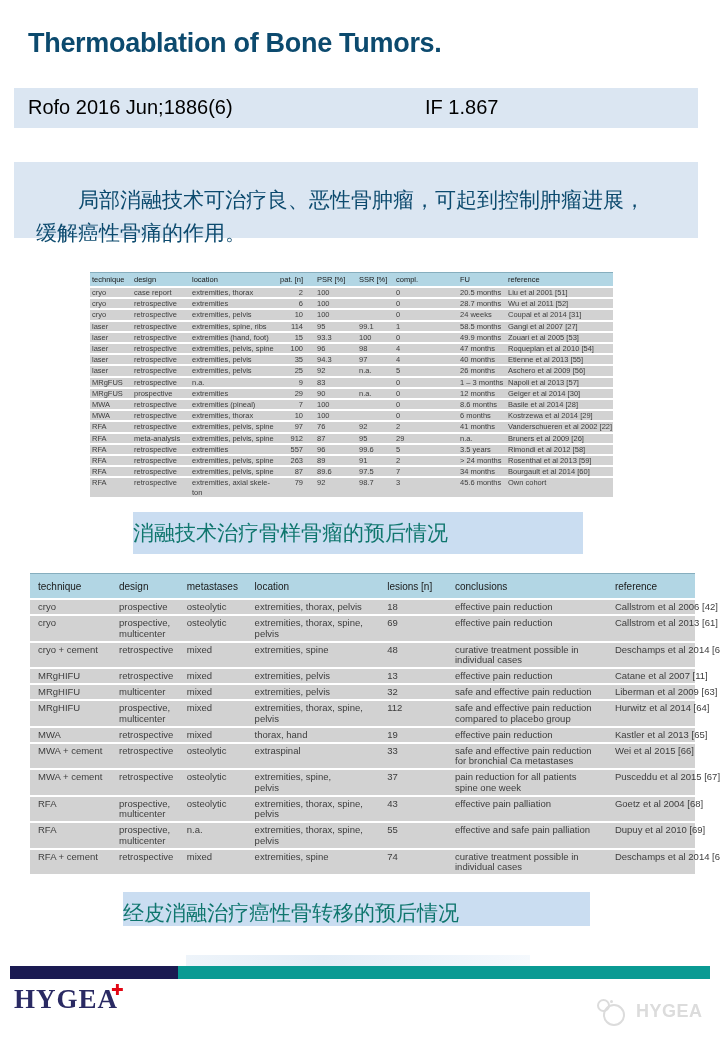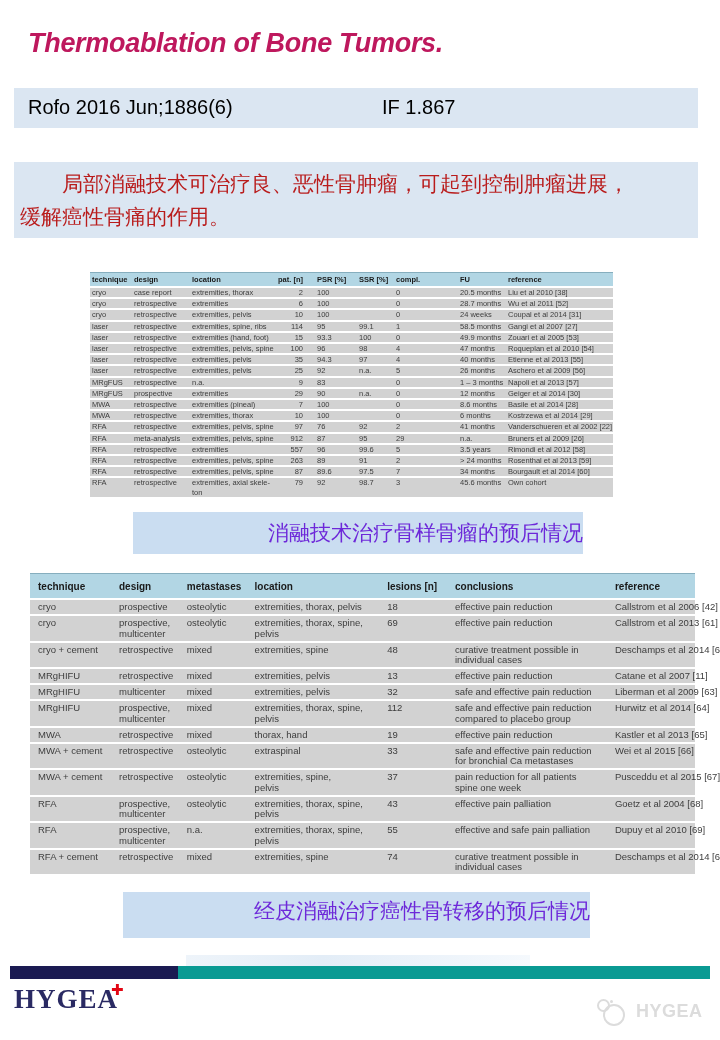--- a/index.html
+++ b/index.html
@@ -11,41 +11,41 @@
     --navy:#1b1b52;
     --teal:#0a9a93;
     --logo-navy:#2a2a63;
     --logo-red:#e30613;
     --watermark-gray:#dcdcdc;
   }
   html,body{margin:0;padding:0;}
   body{width:720px;height:1040px;background:#fff;font-family:"Liberation Sans","DejaVu Sans",sans-serif;position:relative;overflow:hidden;}
   .abs{position:absolute;}
 
-  .title{left:28px;top:28px;font-size:27px;font-weight:700;color:#be185d;letter-spacing:-0.3px;font-style:italic;}
+  .title{left:28px;top:28px;font-size:27px;font-weight:700;color:#0c4a6e;letter-spacing:-0.3px;}
 
   .journal-bar{left:14px;top:88px;width:684px;height:40px;background:var(--bar-blue);font-size:20px;color:#000;text-decoration:underline;}
   .journal-bar .cit{position:absolute;left:14px;top:8px;}
-  .journal-bar .if{position:absolute;left:368px;top:8px;}
+  .journal-bar .if{position:absolute;left:411px;top:8px;}
 
   .summary-box{left:14px;top:162px;width:684px;height:76px;background:var(--bar-blue);}
-  .summary-box p{margin:0;padding:5px 6px 0 6px;font-size:21px;line-height:33px;color:#b91c1c;white-space:pre-line;text-indent:42px;}
+  .summary-box p{margin:16px;padding:5px 6px 0 6px;font-size:21px;line-height:33px;color:#0c4a6e;white-space:pre-line;text-indent:42px;}
 
   table{border-collapse:collapse;table-layout:fixed;}
-  th{background:var(--thead-blue);text-align:left;font-weight:700;color:#1a1a1a;border-bottom:2px solid #fff;white-space:pre;}
+  th{background:var(--thead-blue);text-align:left;font-weight:400;color:#1a1a1a;border-bottom:2px solid #fff;white-space:pre;}
   td{background:var(--row-gray);color:var(--cell-text);border-bottom:2px solid #fff;white-space:pre;vertical-align:top;}
   .r{text-align:right;padding-right:12px !important;margin-top:24px;}
 
   .table1{left:90px;top:272px;width:523px;border-top:1px solid #86aebe;}
   .table1 th{font-size:7.5px;line-height:9px;padding:2px 0 2px 2px;}
   .table1 td{font-size:7.5px;line-height:9.2px;padding:0 0 0 2px;}
 
-  .caption{background:var(--caption-blue);text-align:right;font-size:21px;color:#6d28d9;}
+  .caption{background:var(--caption-blue);text-align:left;font-size:21px;color:#0f766e;}
   .caption1{left:133px;top:512px;width:450px;height:42px;line-height:42px;}
-  .caption2{left:123px;top:892px;width:467px;height:46px;line-height:42px;font-family:Liberation Mono, monospace;}
+  .caption2{left:123px;top:892px;width:467px;height:34px;line-height:42px;}
 
   .table2{left:30px;top:573px;width:665px;border-top:1px solid #86aebe;}
   .table2 th{font-size:10px;line-height:11px;padding:7px 0 6px 8px;}
   .table2 td{font-size:9.5px;line-height:10.5px;padding:2px 0 1.5px 8px;}
 
   .ghost-smear{left:186px;top:955px;width:344px;height:11px;background:linear-gradient(90deg,#eef4fa 0%,#e3edf7 40%,#f5f9fd 100%);}
   .navy-bar{left:10px;top:966px;width:168px;height:13px;background:var(--navy);}
   .teal-bar{left:178px;top:966px;width:532px;height:13px;background:var(--teal);}
 
   .hygea-logo{left:14px;top:984px;height:34px;}
@@ -102,21 +102,21 @@
     <tbody>
       <tr>
         <td>cryo</td>
         <td>case report</td>
         <td>extremities, thorax</td>
         <td class="r">2</td>
         <td>100</td>
         <td></td>
         <td>0</td>
         <td>20.5 months</td>
-        <td>Liu et al 2010 [38]</td>
+        <td>Liu et al 2001 [51]</td>
       </tr>
       <tr>
         <td>cryo</td>
         <td>retrospective</td>
         <td>extremities</td>
         <td class="r">6</td>
         <td>100</td>
         <td></td>
         <td>0</td>
         <td>28.7 months</td>

